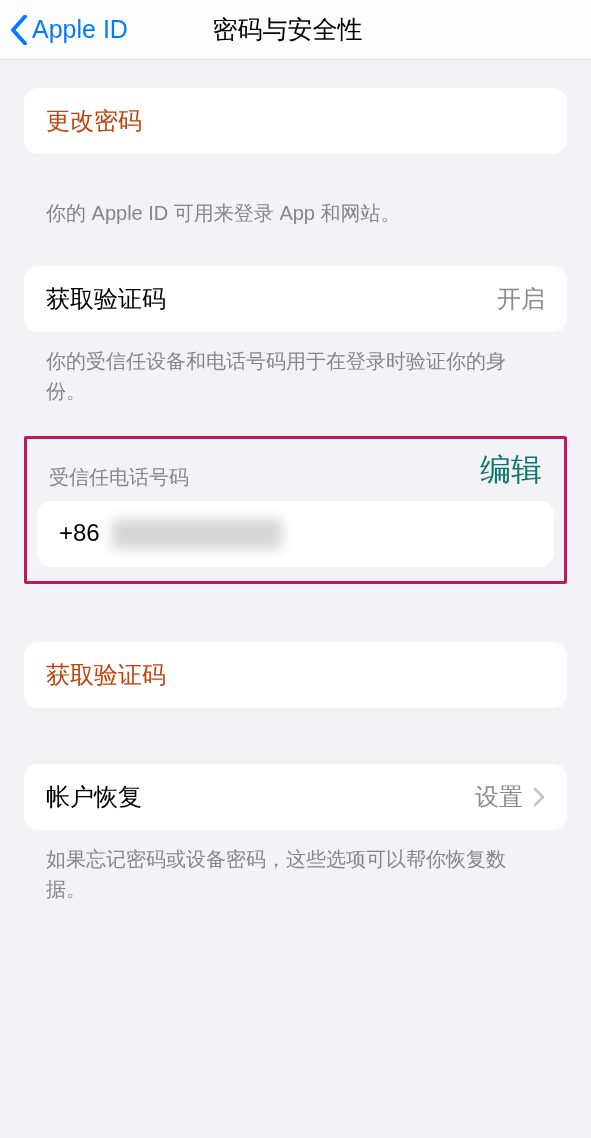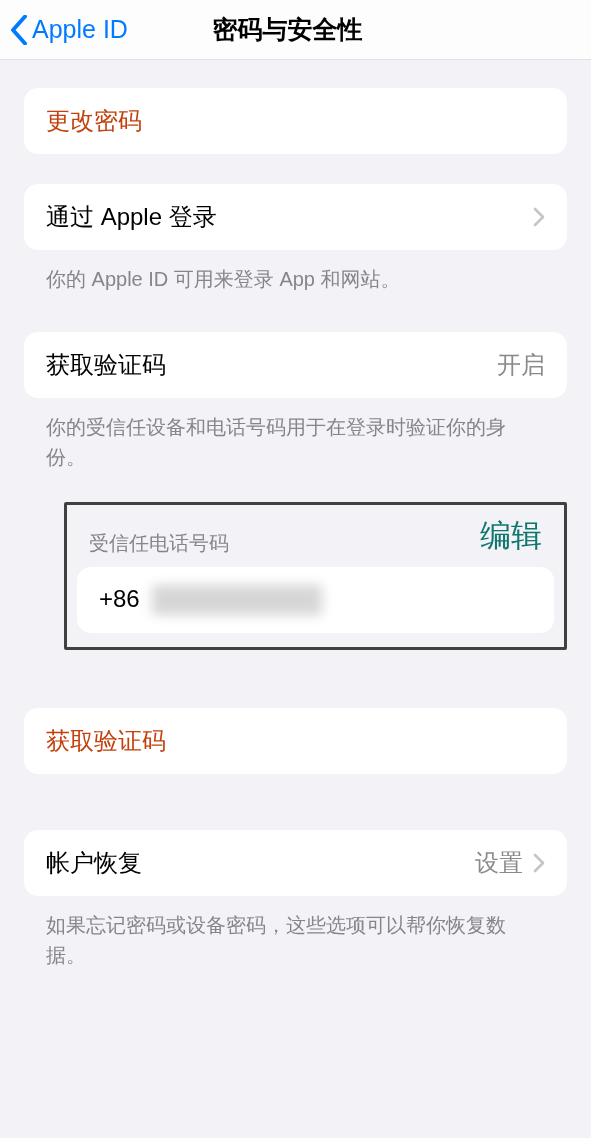--- a/index.html
+++ b/index.html
@@ -26,21 +26,21 @@
     font-size: 25px;
     padding-left: 10px;
     cursor: pointer;
   }
   .back svg { margin-right: 4px; }
   .title {
     position: absolute;
     left: 0; right: 16px;
     text-align: center;
     font-size: 25px;
-    font-weight: 700;
+    font-weight: 400;
     pointer-events: none;
   }
 
   .content { padding: 0 24px; }
 
   .group { margin-top: 30px; }
   .group.first { margin-top: 28px; }
 
   .cell {
     background: #fff;
@@ -79,25 +79,24 @@
     color: #86868a;
     font-size: 20px;
   }
   .section-header .edit {
     color: #0f766e;
     font-size: 31px;
     cursor: pointer;
   }
 
   .trusted-box {
-    border: 3px solid #404040;
+    border: 3px solid #be185d;
     padding: 10px 6px 14px 6px;
     border-radius: 2px;
     margin-top: 30px;
-    margin-left: 40px;
   }
   .trusted-box .cell { margin: 8px 4px 0 4px; }
   .trusted-box .section-header { padding: 0 16px 2px 16px; }
 
   .redacted {
     display: inline-block;
     width: 170px;
     height: 30px;
     margin-left: 6px;
     vertical-align: middle;
@@ -123,28 +122,20 @@
 
 <div class="content">
 
   <div class="group first">
     <div class="cell link">
       <span>更改密码</span>
     </div>
   </div>
 
   <div class="group">
-    <div class="cell">
-      <span class="label">通过 Apple 登录</span>
-      <span class="chevron-only">
-        <svg width="12" height="20" viewBox="0 0 12 20">
-          <polyline points="2,2 10,10 2,18" fill="none" stroke="#c5c5c8" stroke-width="2.6" stroke-linecap="round" stroke-linejoin="round"></polyline>
-        </svg>
-      </span>
-    </div>
     <div class="footer-note">你的 Apple ID 可用来登录 App 和网站。</div>
   </div>
 
   <div class="group" style="margin-top:38px;">
     <div class="cell">
       <span class="label">获取验证码</span>
       <span class="detail">开启</span>
     </div>
     <div class="footer-note">你的受信任设备和电话号码用于在登录时验证你的身份。</div>
   </div>

